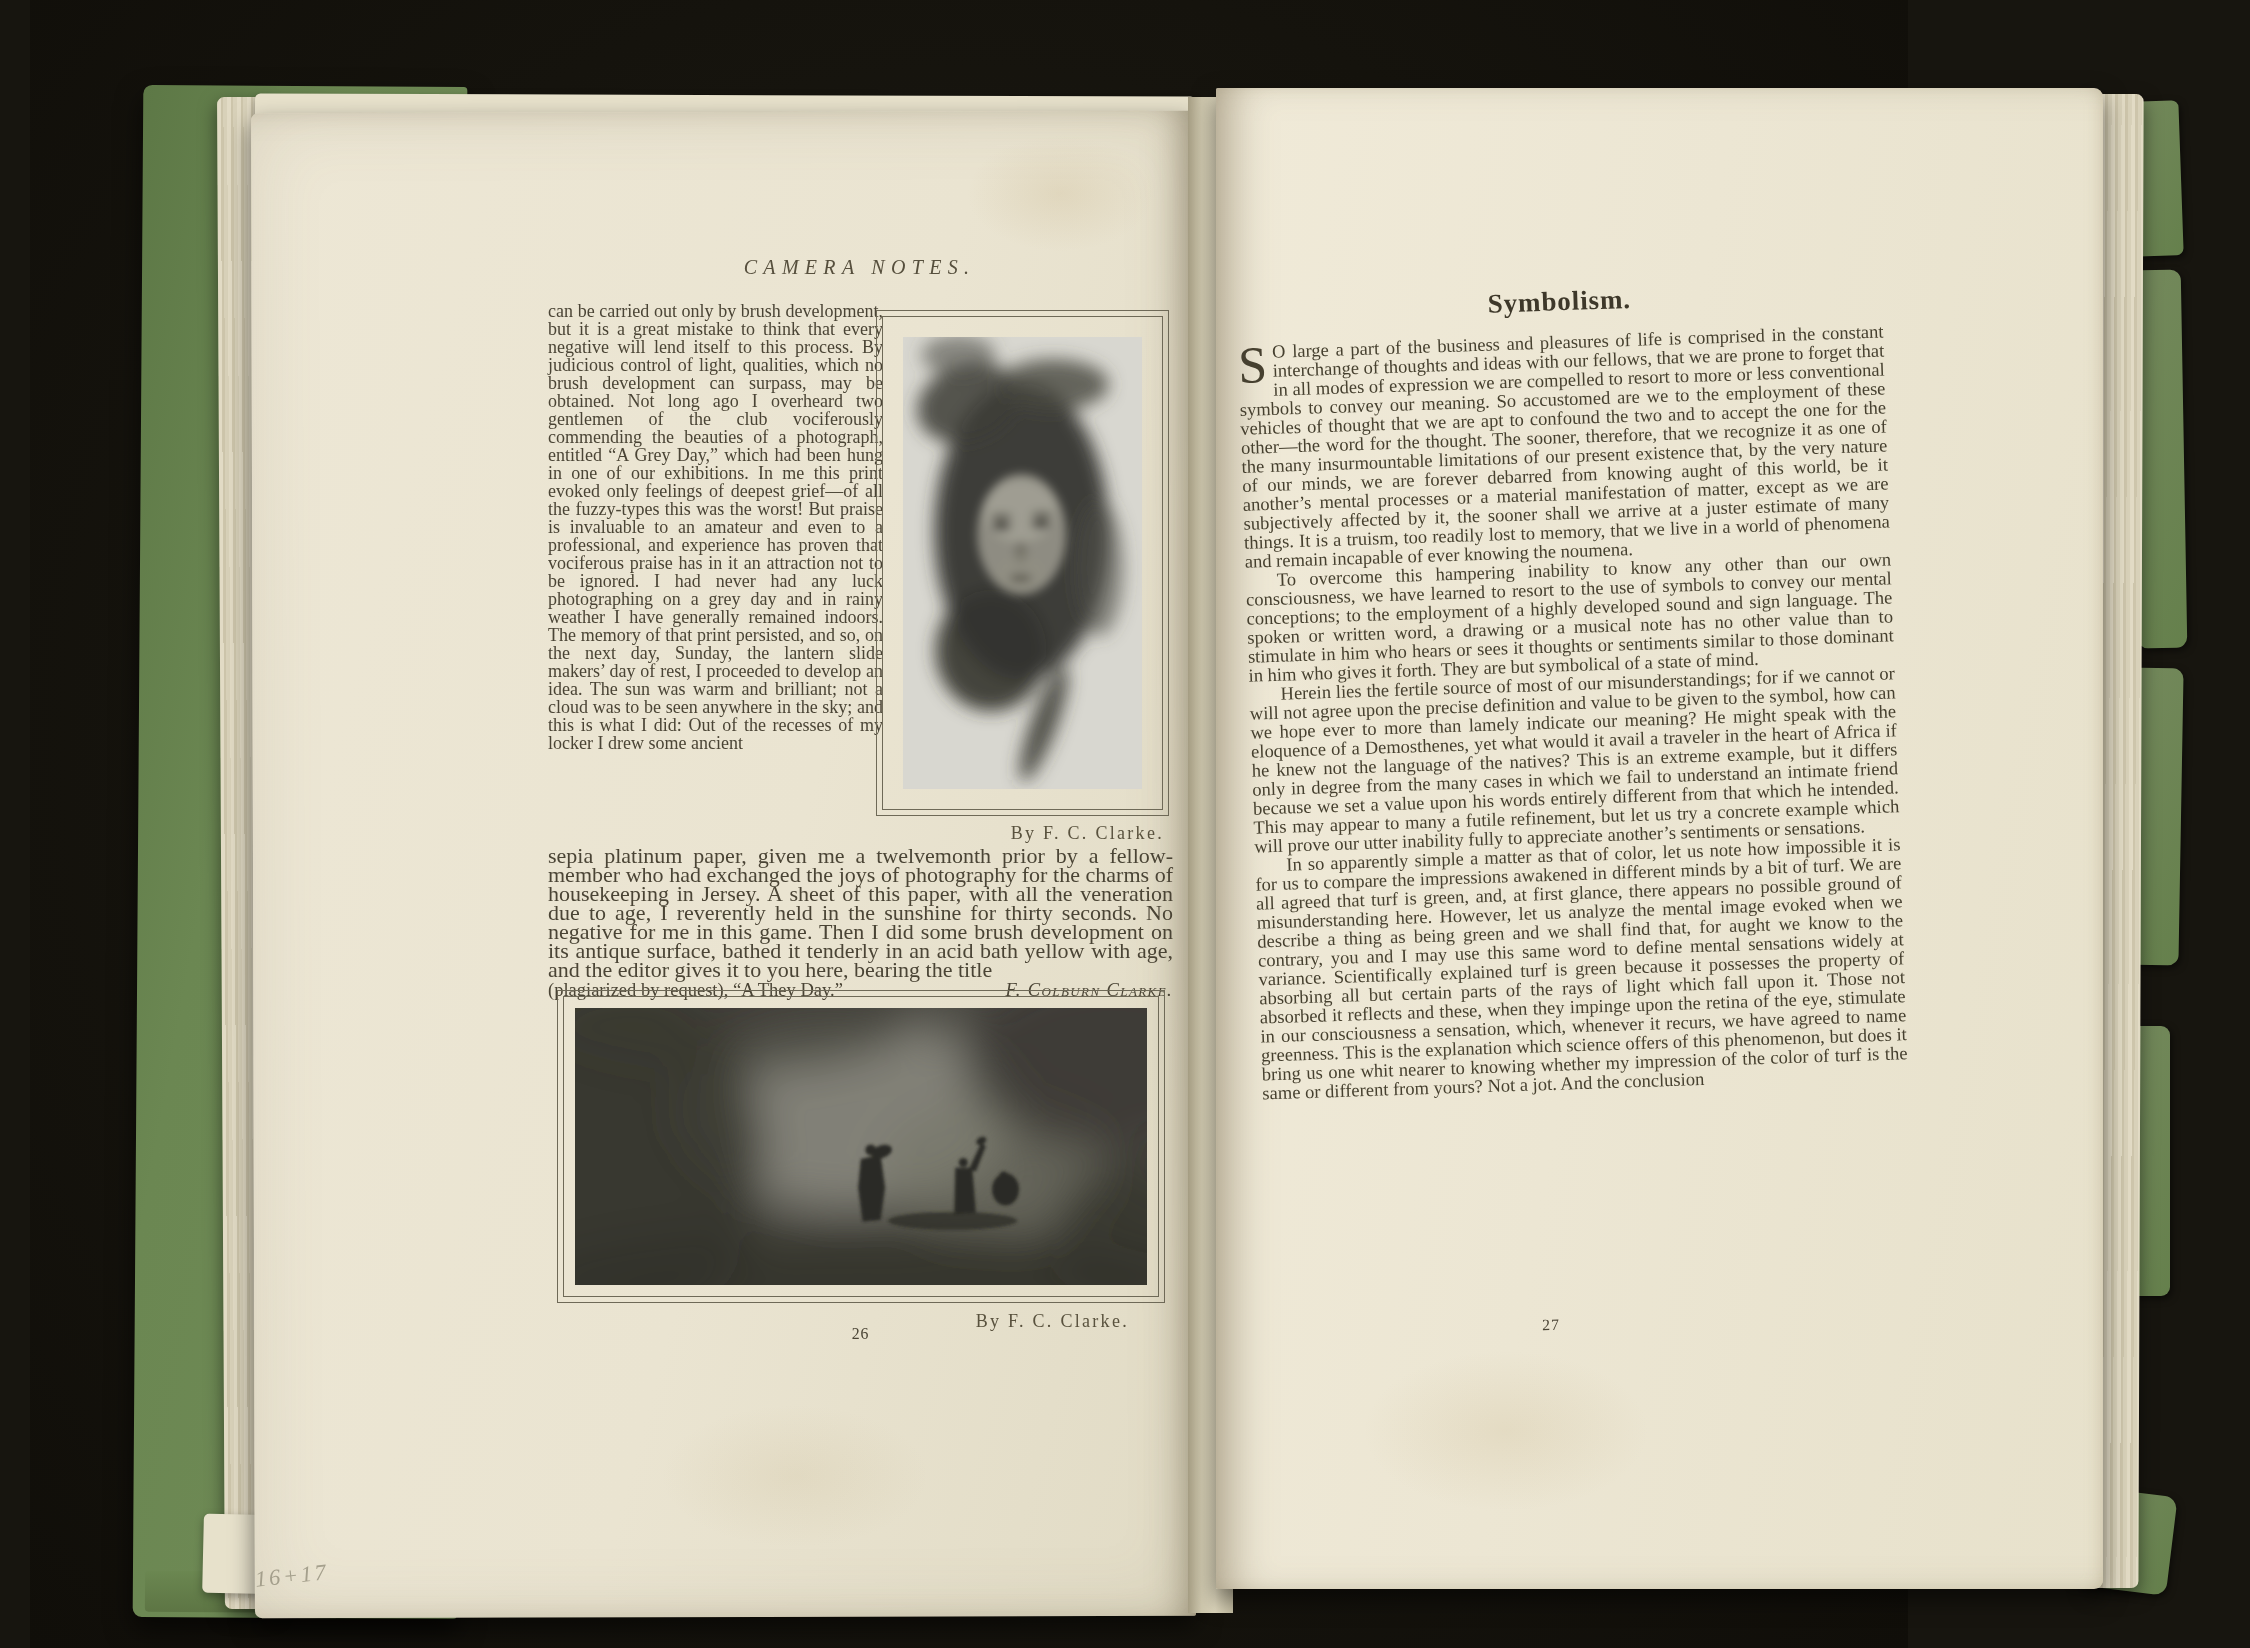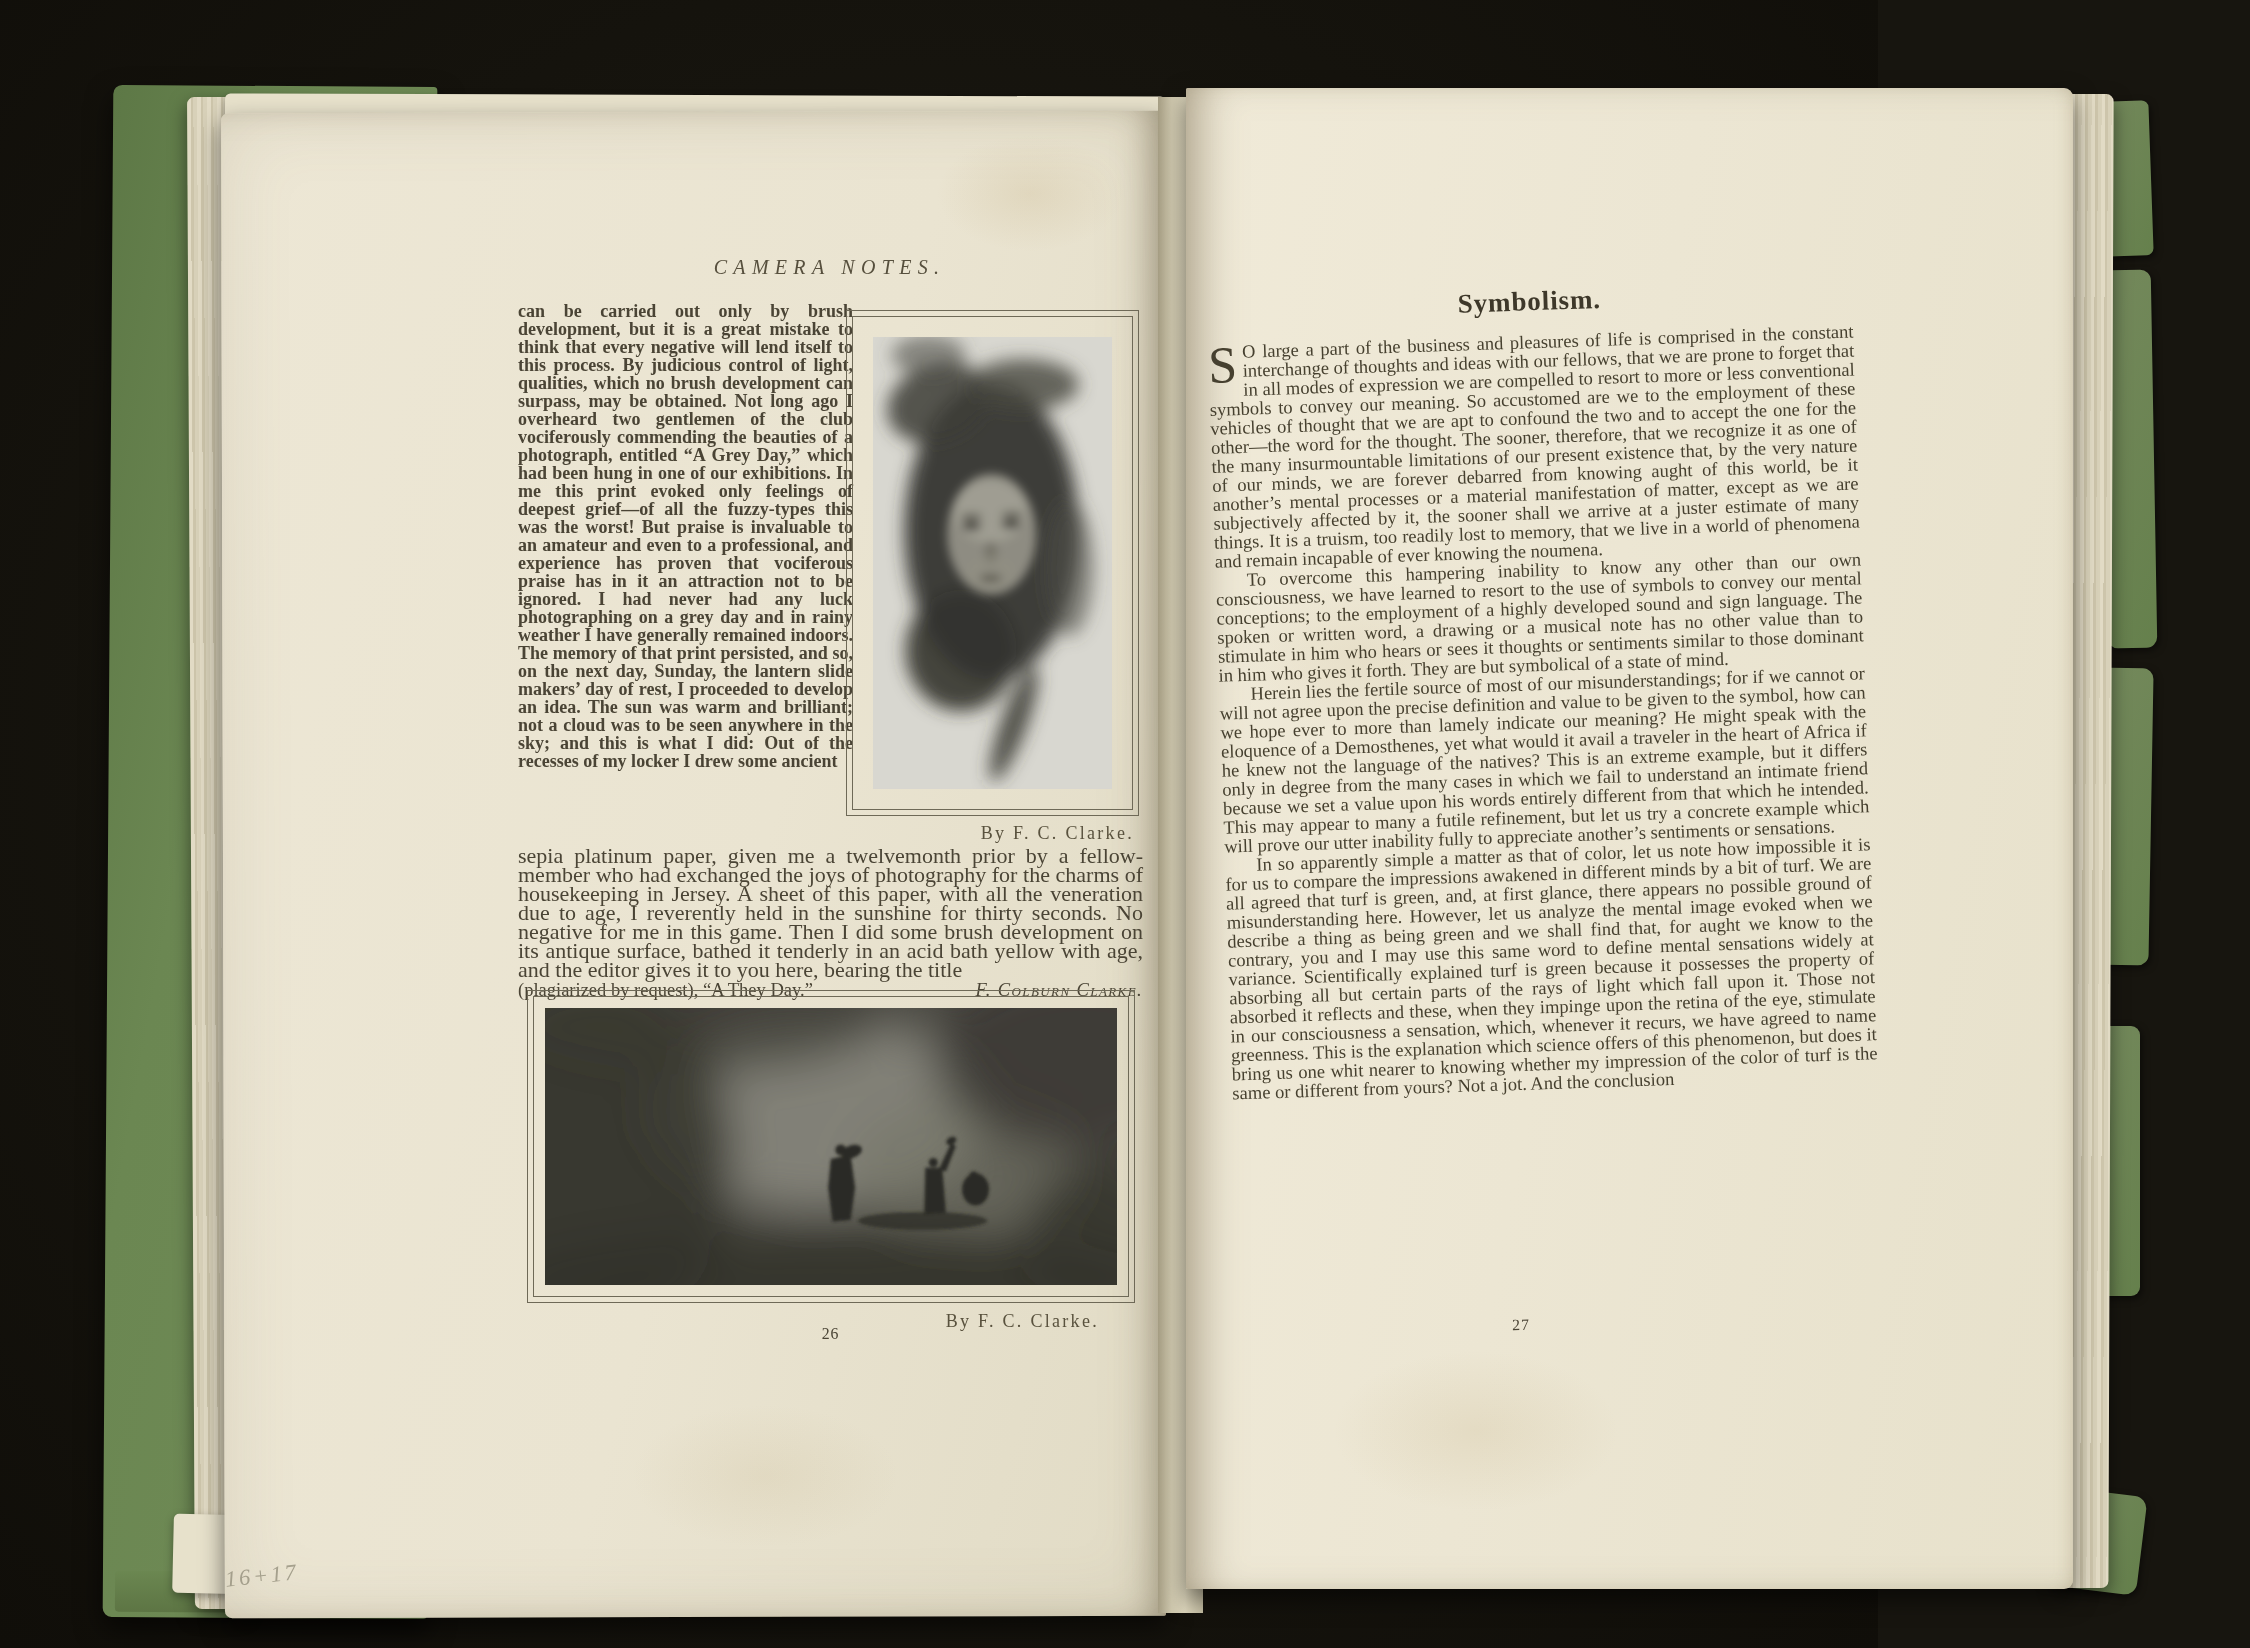--- a/index.html
+++ b/index.html
@@ -5,20 +5,21 @@
   * { box-sizing: border-box; margin: 0; padding: 0; }
   html,body { width:2250px; height:1649px; }
   body{
     font-family:"Liberation Serif", serif;
     background:#17150f;
     overflow:hidden;
   }
   .stage{
     position:relative; width:1878px; height:1649px;
     background:radial-gradient(ellipse at 50% 45%, #1d1b14 0%, #15130d 60%, #100e09 100%);
+    margin-left:30px;
   }
   .abs{ position:absolute; }
 
   
   .cover-left{
     left:108px; top:86px; width:324px; height:1532px;
     background:linear-gradient(100deg,#5d7846 0%, #6b8752 35%, #718c57 100%);
     border-radius:9px 3.6px 3.6px 9px;
     transform:rotate(.4deg);
     box-shadow:0 12.6px 27px rgba(0,0,0,.6);
@@ -59,21 +60,21 @@
   }
   .stain{ border-radius:50%; pointer-events:none; }
 
   
   .running-head{
     left:518px; top:256px; width:623px; text-align:center;
     font-style:italic; font-size:20px; letter-spacing:6.3px; color:#564f3d;
   }
   .col-text{
     left:518px; top:302px; width:335px;
-    font-size:18px; line-height:18px; text-align:justify; color:#4a4435;font-weight:bold;
+    font-size:18px; line-height:18px; text-align:justify; color:#4a4435;
   }
   .cont-wrap{ left:518px; top:846px; width:625px; color:#4a4435; }
   .cont-text{ font-size:22px; line-height:19px; text-align:justify; }
   .last-line{ display:flex; justify-content:space-between; font-size:18.5px; line-height:20px; margin-top:0.9px; }
   .signature{ font-variant:small-caps; letter-spacing:1.4px;font-style:italic; }
 
   .plate{ position:absolute; border:0.9px solid #6e6957; padding:5.4px; }
   .plate-inner{ border:0.9px solid #6e6957; width:100%; height:100%; }
   .pad-portrait{ padding:20px; }
   .pad-landscape{ padding:10.8px; }

